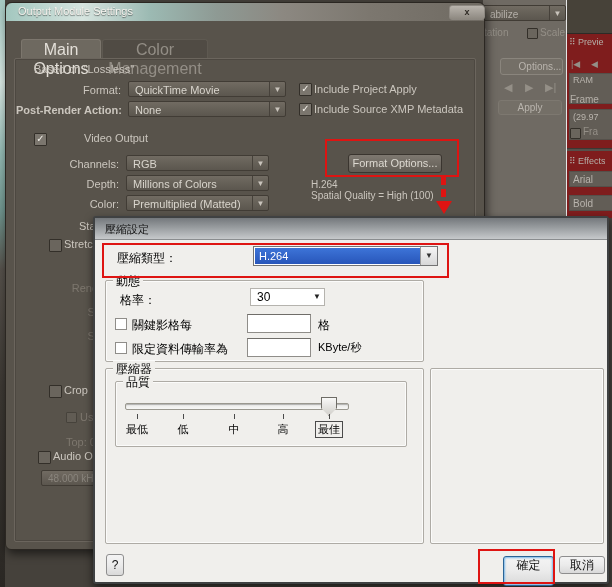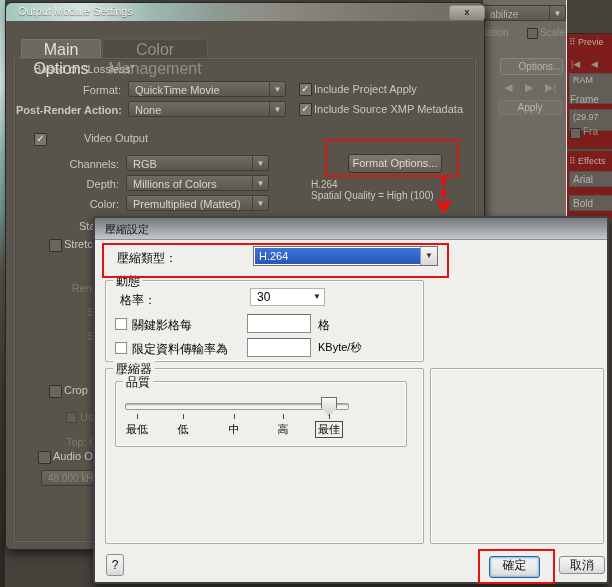--- a/index.html
+++ b/index.html
@@ -104,21 +104,21 @@
   <div id="right-panel" class="abs">
     <div class="abs" style="left:0;top:0;width:46px;height:33px;background:#474239;border-bottom:1px solid #2e2a26;"></div>
     <div class="abs p-hdr" style="left:2px;top:37px;">
       <span>⠿</span>
       <span>Previe</span>
     </div>
     <span class="abs p-dim" style="left:4px;top:59px;font-size:9px;">|◀</span>
     <span class="abs p-dim" style="left:24px;top:59px;font-size:9px;">◀</span>
     <div class="abs p-box" style="left:2px;top:73px;width:44px;height:31px;">RAM</div>
     <span class="abs p-txt" style="left:3px;top:94px;">Frame</span>
-    <div class="abs p-box" style="left:2px;top:109px;width:44px;height:22px;line-height:14px;">(29.97</div>
+    <div class="abs p-box" style="left:2px;top:109px;width:44px;height:31px;line-height:14px;">(29.97</div>
     <div class="abs ae-cb off" style="left:3px;top:128px;width:9px;height:9px;"></div>
     <span class="abs p-dim" style="left:16px;top:126px;">Fra</span>
     <div class="abs" style="left:0;top:148px;width:46px;height:2px;background:#55504a;border-top:1px solid #3c3833;"></div>
     <div class="abs p-hdr" style="left:2px;top:156px;">
       <span>⠿</span>
       <span>Effects</span>
     </div>
     <div class="abs p-box" style="left:2px;top:171px;width:44px;height:16px;line-height:15px;font-size:10px;">Arial</div>
     <div class="abs p-box" style="left:2px;top:195px;width:44px;height:16px;line-height:15px;font-size:10px;">Bold</div>
   </div>
@@ -237,17 +237,17 @@
     <span class="abs q-lbl" style="left:42px;top:204px;">最低</span>
     <span class="abs q-lbl" style="left:88px;top:204px;">低</span>
     <span class="abs q-lbl" style="left:139px;top:204px;">中</span>
     <span class="abs q-lbl" style="left:188px;top:204px;">高</span>
     <span class="abs q-lbl sel" style="left:234px;top:203px;">最佳</span>
 
     <div class="abs grp" style="left:335px;top:150px;width:172px;height:174px;"></div>
 
     <div class="abs w-btn" style="left:11px;top:336px;width:18px;height:22px;line-height:21px;">?</div>
     <div class="abs redbox" style="left:383px;top:331px;width:73px;height:31px;"></div>
-    <div class="abs w-btn focus" style="left:394px;top:338px;width:51px;height:22px;line-height:17px;">確定</div>
+    <div class="abs w-btn focus" style="left:408px;top:338px;width:51px;height:30px;line-height:17px;">確定</div>
     <div class="abs w-btn" style="left:464px;top:338px;width:46px;height:18px;line-height:17px;">取消</div>
   </div>
 
 </div>
 
 </body></html>

